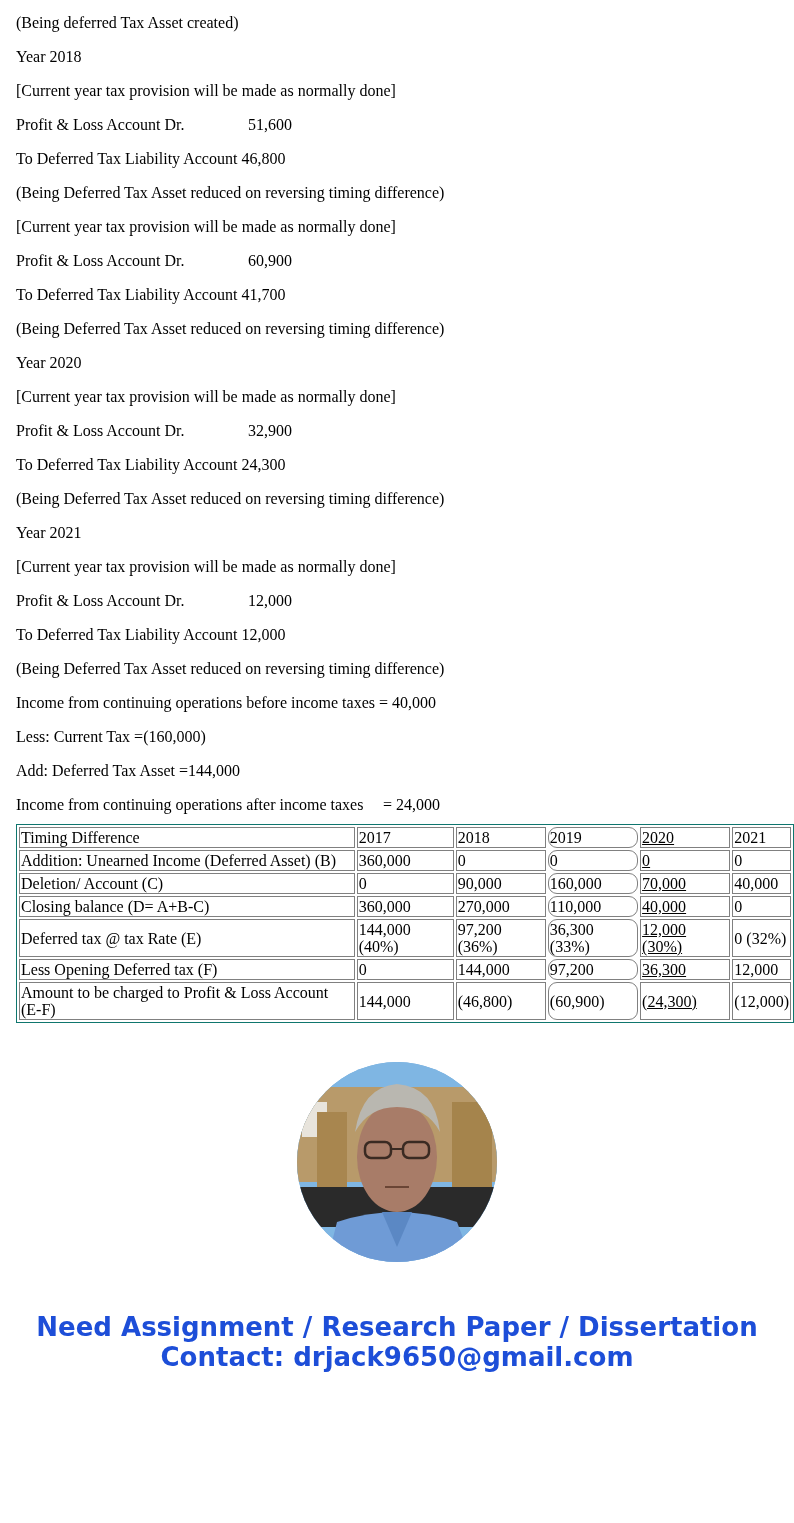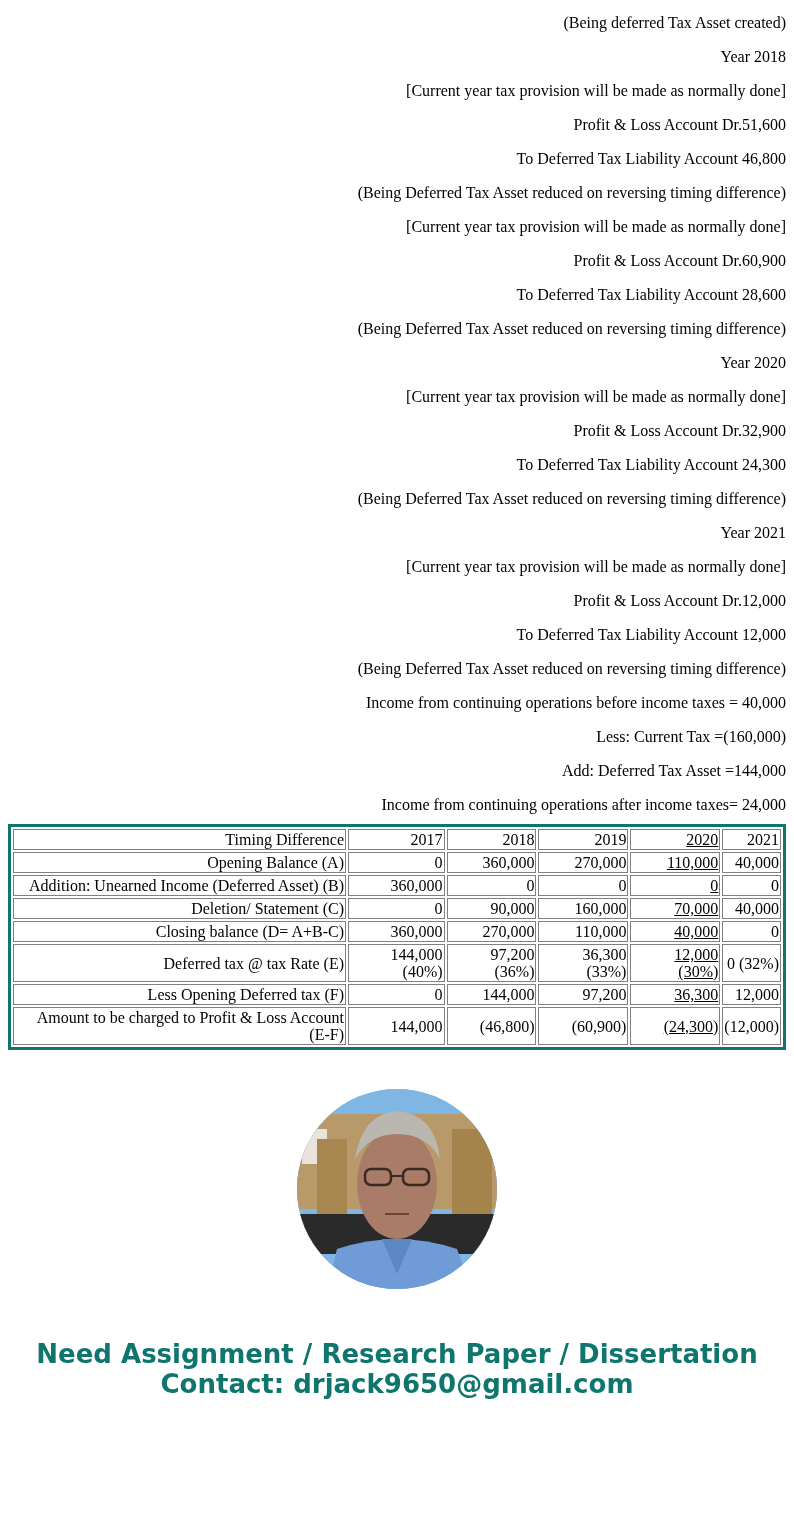--- a/index.html
+++ b/index.html
@@ -2,48 +2,48 @@
 <html><head>
 <meta charset="utf-8">
 <style>
   html, body { margin: 0; padding: 0; background: #ffffff; }
   body {
     width: 794px;
     font-family: "Liberation Serif", serif;
     font-size: 16px;
     color: #000;
   }
-  .content { padding: 0 8px; text-align: right; }
+  .content { padding: 0 16px; }
   .para {
     margin: 0;
     height: 34px;
     line-height: 18px;
     padding-top: 14px;
     box-sizing: border-box;
     white-space: pre;
   }
   table.timing {
     margin-top: 8px;
-    border: 3px solid #0f766e;
+    border: 1px solid #0f766e;
     border-collapse: separate;
     border-spacing: 2px;
     width: 778px;
     font-family: "Liberation Serif", serif;
     font-size: 16px;
   }
   table.timing td {
     border: 1px solid #808080;
     padding: 1px 1px;
     line-height: 17px;
     vertical-align: middle;
   }
   td.c0 { width: 338px; }
   td.c1 { width: 94px; }
   td.c2 { width: 87px; }
-  td.c3 { width: 87px; }
+  td.c3 { width: 87px; border-radius: 9px; }
   td.c4 { width: 87px; text-decoration: underline; }
   td.c5 { width: 54px; }
   .avatar-wrap {
     width: 794px;
     display: flex;
     justify-content: center;
     margin-top: 39px;
   }
   .avatar {
     width: 200px; height: 200px;
@@ -52,38 +52,38 @@
     position: relative;
     background: #6fa8dc;
   }
   .promo {
     margin-top: 50px;
     text-align: center;
     font-family: "DejaVu Sans", sans-serif;
     font-weight: bold;
     font-size: 26px;
     line-height: 30px;
-    color: #0f766e;
+    color: #1d4ed8;
   }
   .promo div { margin: 0; }
 </style>
 </head>
 <body>
 
 <div class="content">
   <div id="paras">
       <p class="para">(Being deferred Tax Asset created)</p>
       <p class="para">Year 2018</p>
       <p class="para">[Current year tax provision will be made as normally done]</p>
       <p class="para"><span style="display: inline-block; width: 232px;">Profit &amp; Loss Account Dr.</span><span>51,600</span></p>
       <p class="para">To Deferred Tax Liability Account 46,800</p>
       <p class="para">(Being Deferred Tax Asset reduced on reversing timing difference)</p>
       <p class="para">[Current year tax provision will be made as normally done]</p>
       <p class="para"><span style="display: inline-block; width: 232px;">Profit &amp; Loss Account Dr.</span><span>60,900</span></p>
-      <p class="para">To Deferred Tax Liability Account 28,600</p>
+      <p class="para">To Deferred Tax Liability Account 41,700</p>
       <p class="para">(Being Deferred Tax Asset reduced on reversing timing difference)</p>
       <p class="para">Year 2020</p>
       <p class="para">[Current year tax provision will be made as normally done]</p>
       <p class="para"><span style="display: inline-block; width: 232px;">Profit &amp; Loss Account Dr.</span><span>32,900</span></p>
       <p class="para">To Deferred Tax Liability Account 24,300</p>
       <p class="para">(Being Deferred Tax Asset reduced on reversing timing difference)</p>
       <p class="para">Year 2021</p>
       <p class="para">[Current year tax provision will be made as normally done]</p>
       <p class="para"><span style="display: inline-block; width: 232px;">Profit &amp; Loss Account Dr.</span><span>12,000</span></p>
       <p class="para">To Deferred Tax Liability Account 12,000</p>
@@ -98,37 +98,29 @@
     <tbody id="tbody">
         <tr>
           <td class="c0">Timing Difference</td>
           <td class="c1">2017</td>
           <td class="c2">2018</td>
           <td class="c3">2019</td>
           <td class="c4">2020</td>
           <td class="c5">2021</td>
         </tr>
         <tr>
-          <td class="c0">Opening Balance (A)</td>
-          <td class="c1">0</td>
-          <td class="c2">360,000</td>
-          <td class="c3">270,000</td>
-          <td class="c4">110,000</td>
-          <td class="c5">40,000</td>
-        </tr>
-        <tr>
           <td class="c0">Addition: Unearned Income (Deferred Asset) (B)</td>
           <td class="c1">360,000</td>
           <td class="c2">0</td>
           <td class="c3">0</td>
           <td class="c4">0</td>
           <td class="c5">0</td>
         </tr>
         <tr>
-          <td class="c0">Deletion/ Statement (C)</td>
+          <td class="c0">Deletion/ Account (C)</td>
           <td class="c1">0</td>
           <td class="c2">90,000</td>
           <td class="c3">160,000</td>
           <td class="c4">70,000</td>
           <td class="c5">40,000</td>
         </tr>
         <tr>
           <td class="c0">Closing balance (D= A+B-C)</td>
           <td class="c1">360,000</td>
           <td class="c2">270,000</td>

